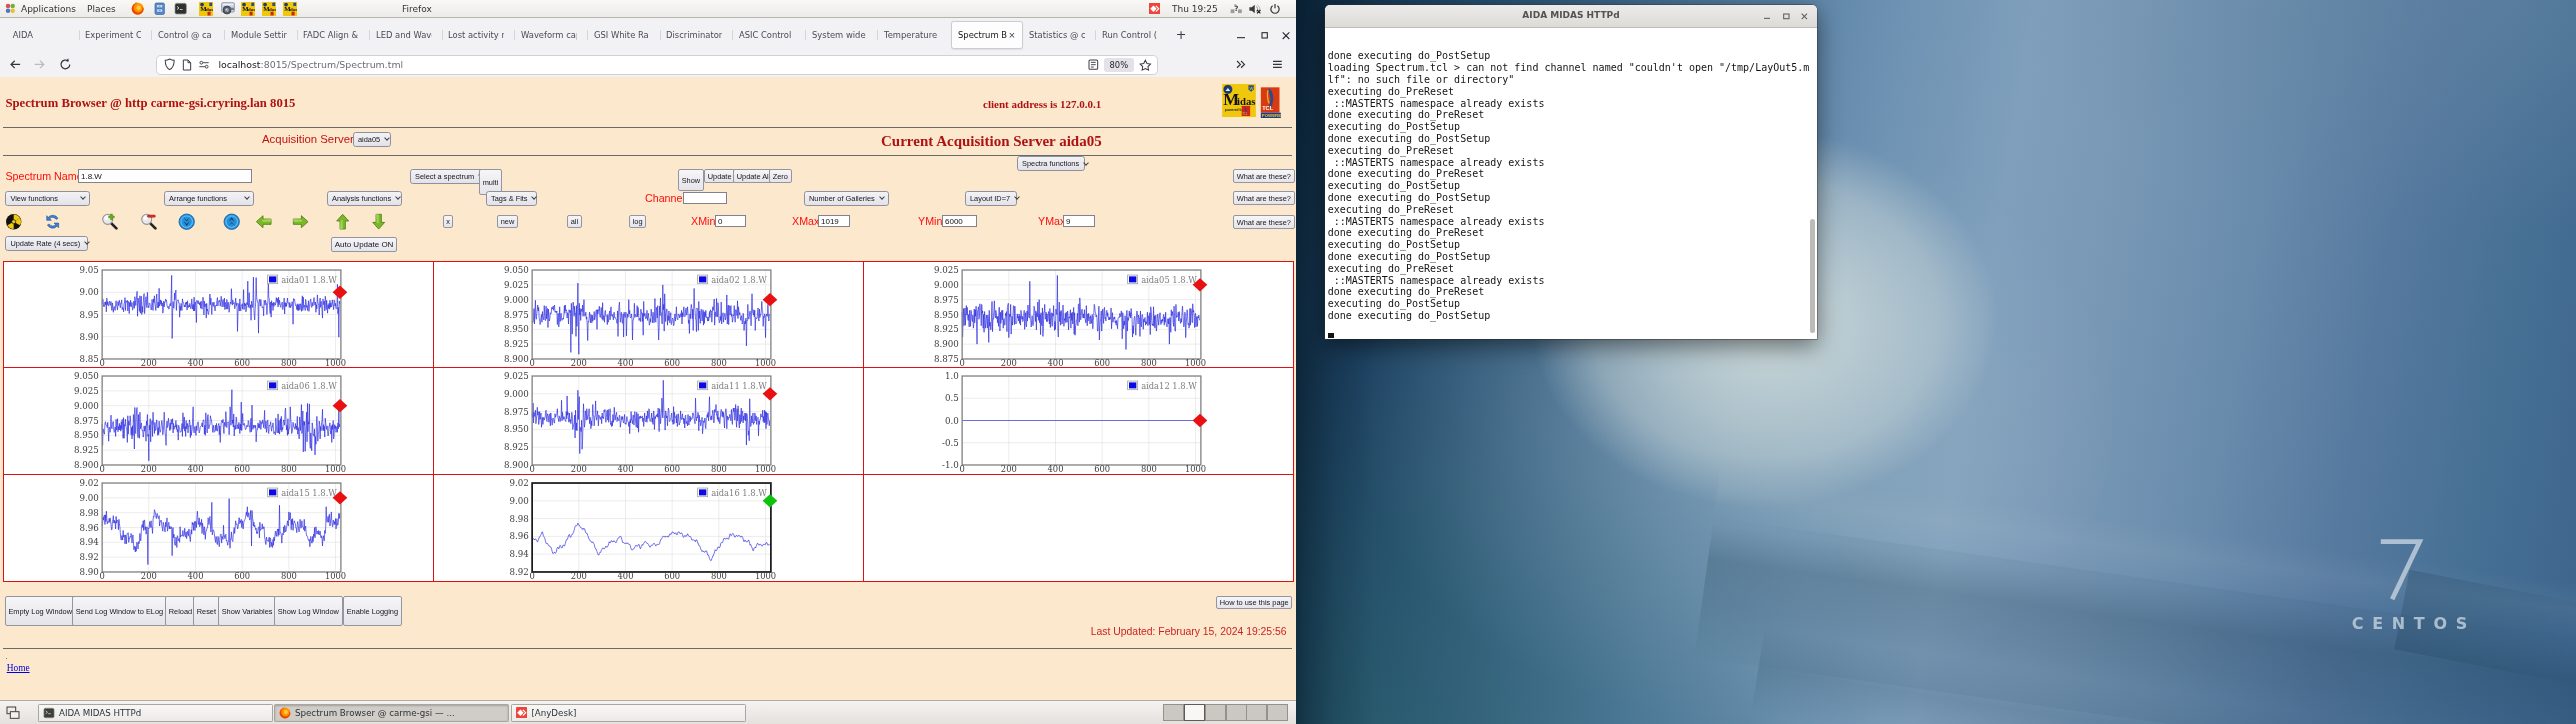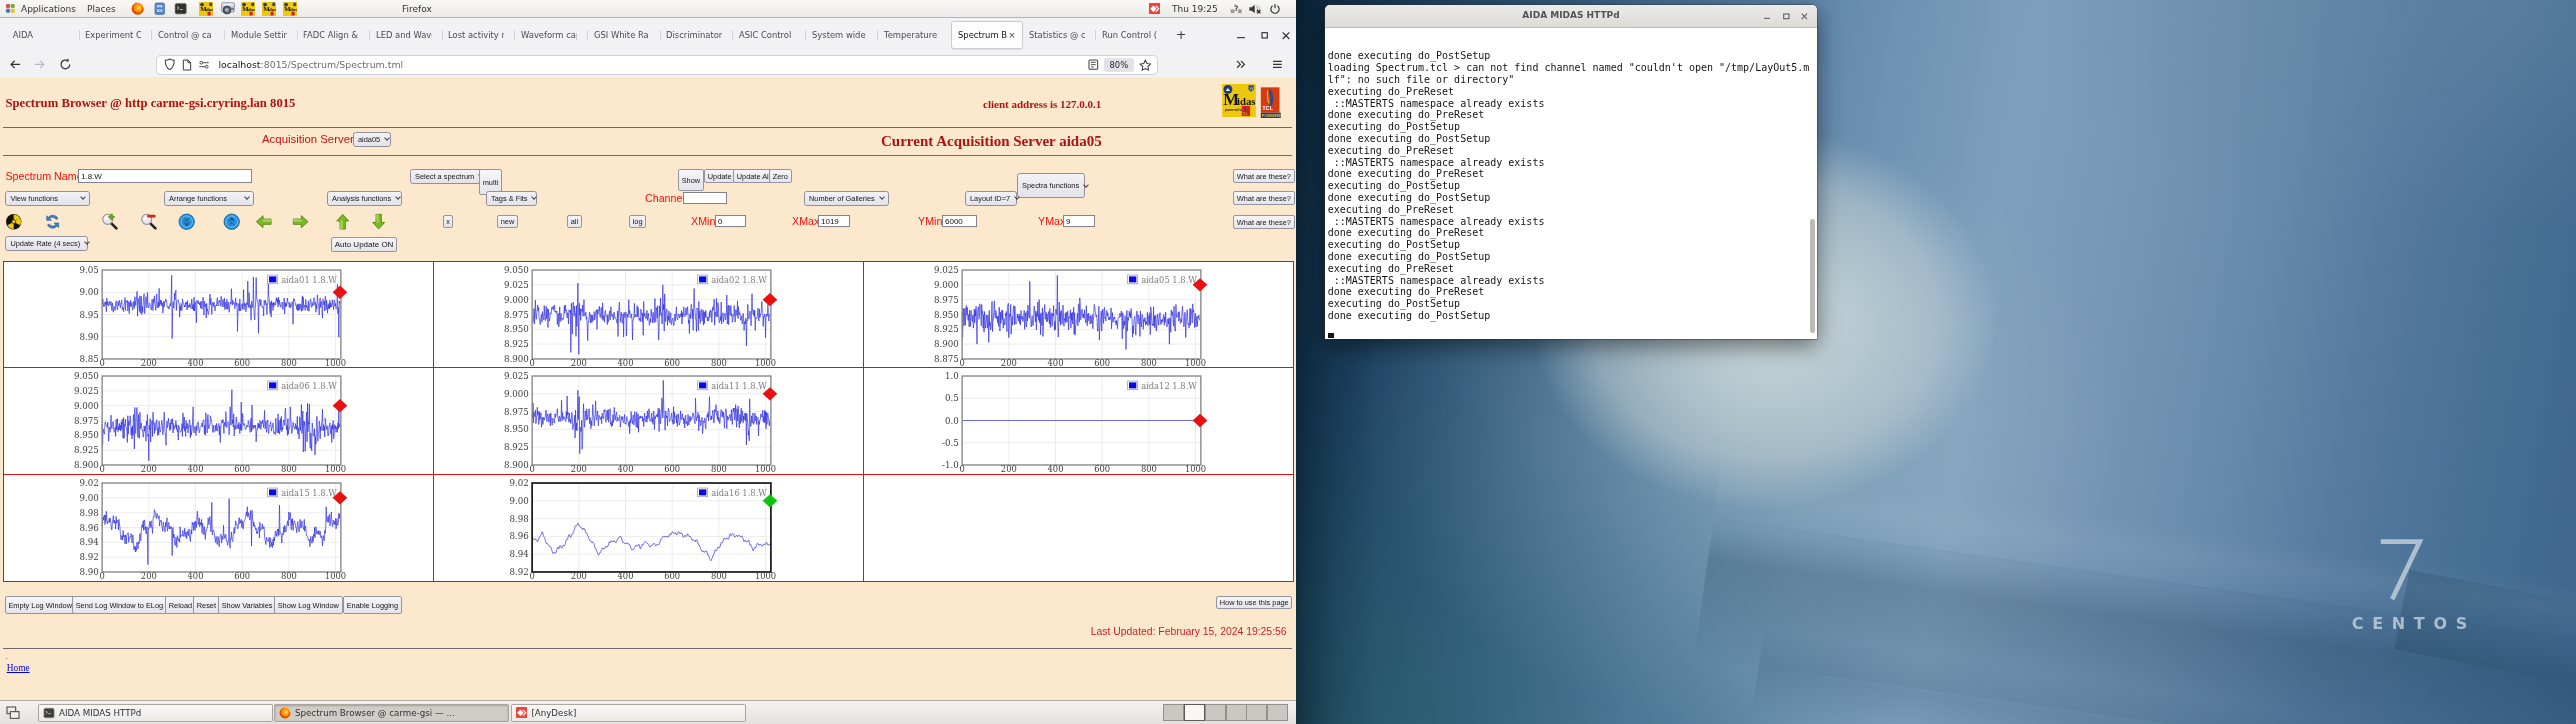--- a/index.html
+++ b/index.html
@@ -79,21 +79,21 @@
   .inp{position:absolute;background:#fff;border:0.7px solid #82828e;font:8px "Liberation Sans",sans-serif;
     color:#111;padding:0 2px;}
   .ticon{position:absolute;width:17.4px;height:17.4px;}
 
   #grid{position:absolute;left:3.4px;top:184px;width:1291px;height:321px;border:1.7px solid #dd1111;
     display:grid;grid-template-columns:1fr 1fr 1fr;grid-template-rows:1fr 1fr 1fr;background:#fff;}
   .cell{position:relative;background:#fff;border-right:1.7px solid #dd1111;border-bottom:1.7px solid #dd1111;overflow:hidden;}
   .cell:nth-child(3n){border-right:none;}
   .cell:nth-child(n+7){border-bottom:none;}
 
-  #footer-btns .btn{height:18px;}
+  #footer-btns .btn{height:30px;}
   #home-link{position:absolute;font:9.4px "Liberation Serif",serif;color:#0000dd;text-decoration:underline;}
 
   
   #taskbar{position:absolute;left:0;top:700px;width:1296px;height:24px;
     background:linear-gradient(#f5f3f1,#e4e1dd);border-top:0.7px solid #b0aca5;}
   .task{position:absolute;top:2.7px;height:18px;background:linear-gradient(#f8f7f6,#eceae7);
     border:0.7px solid #aaa69f;border-radius:1.3px;display:flex;align-items:center;
     font:8.7px "DejaVu Sans",sans-serif;color:#2e3436;padding:0 4px;white-space:nowrap;overflow:hidden;}
   .task.active{background:#d0ccc7;box-shadow:inset 0 0.7px 2px rgba(0,0,0,0.25);}
   .task .ticn{margin-right:4px;flex:none;display:flex;}
@@ -445,21 +445,21 @@
         <input class="inp" style="left: 78px; top: 92px; width: 174px; height: 14px;" value="1.8.W">
         <div class="sel" style="left:410px;top:92px;width:78px;height:14.8px">
           <span>Select a spectrum</span>
             <span class="caret"></span>
         </div>
         <button class="btn" style="left:479px;top:92px;height:26px">multi</button>
         <button class="btn" style="left:678px;top:92px;height:22px">Show</button>
         <button class="btn" style="left:704px;top:92px;height:14px">Update</button>
         <button class="btn" style="left:733px;top:92px;height:14px">Update All</button>
         <button class="btn" style="left:769px;top:92px;height:14px">Zero</button>
-        <div class="sel" style="left:1017px;top:96px;width:68px;height:25px">
+        <div class="sel" style="left:1017px;top:79px;width:68px;height:15px">
           <span>Spectra functions</span>
             <span class="caret"></span>
         </div>
         <button class="btn" style="left:1233px;top:92px;height:14px">What are these?</button>
 
         <div class="sel" style="left:5.4px;top:114px;width:85px;height:14.8px">
           <span>View functions</span>
             <span class="caret"></span>
         </div>
         <div class="sel" style="left:164px;top:114px;width:90px;height:14.8px">

